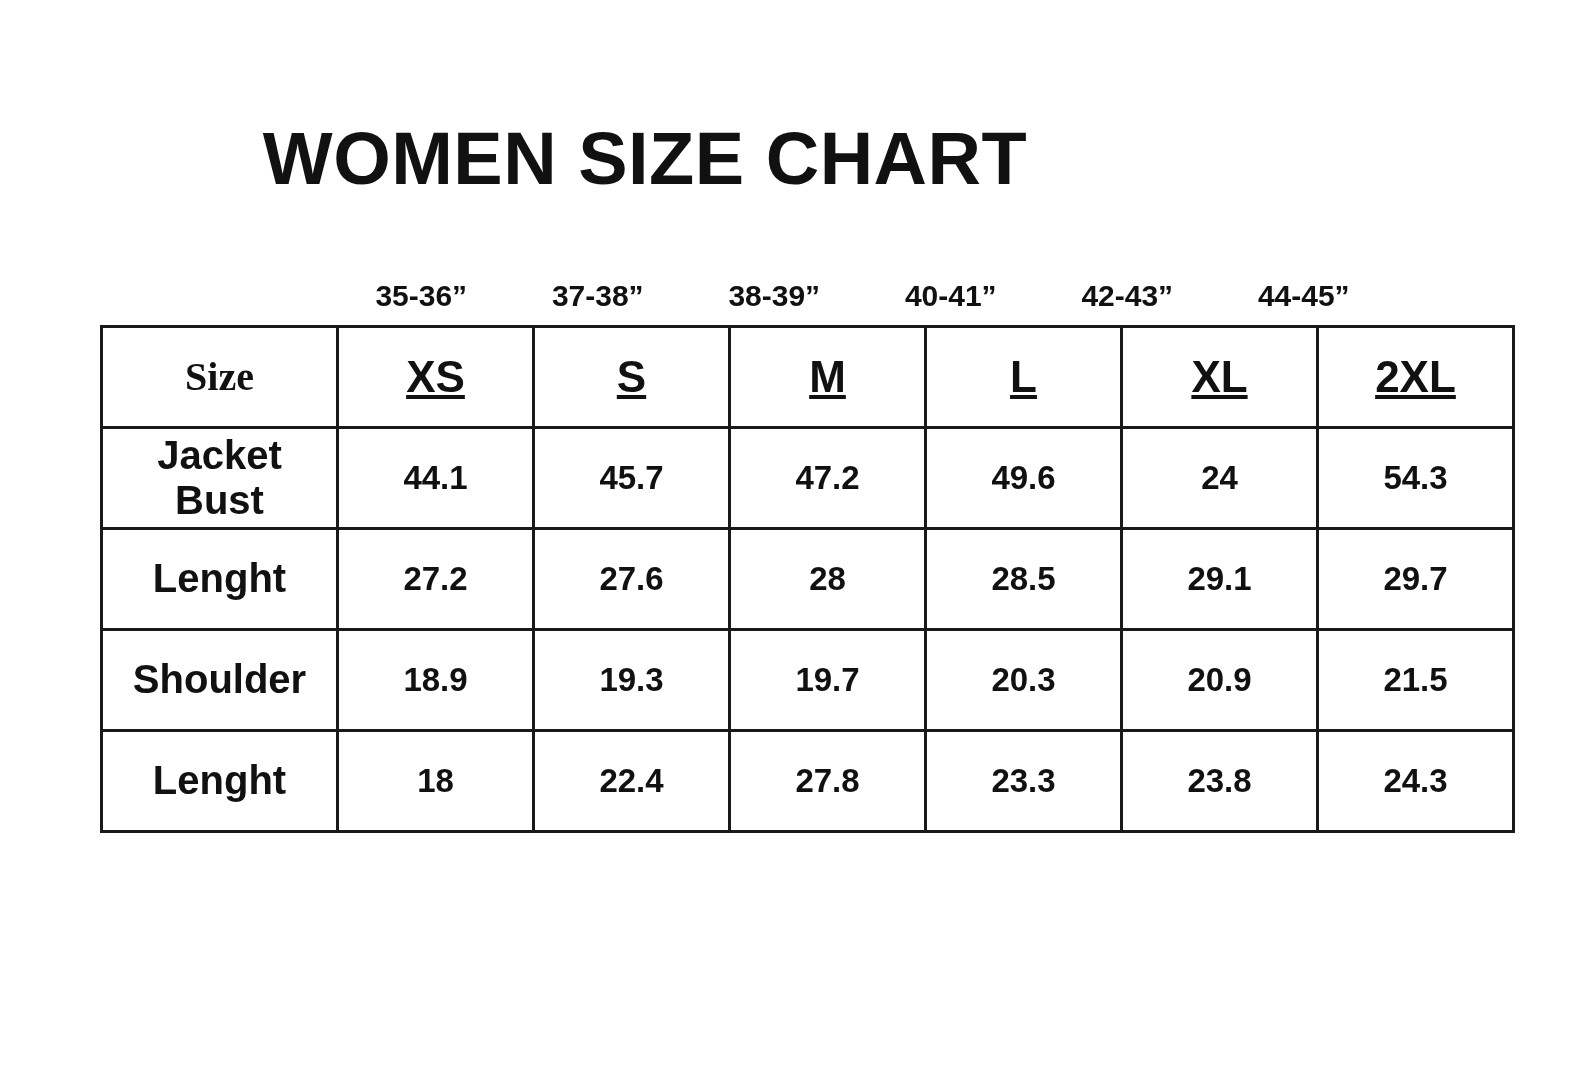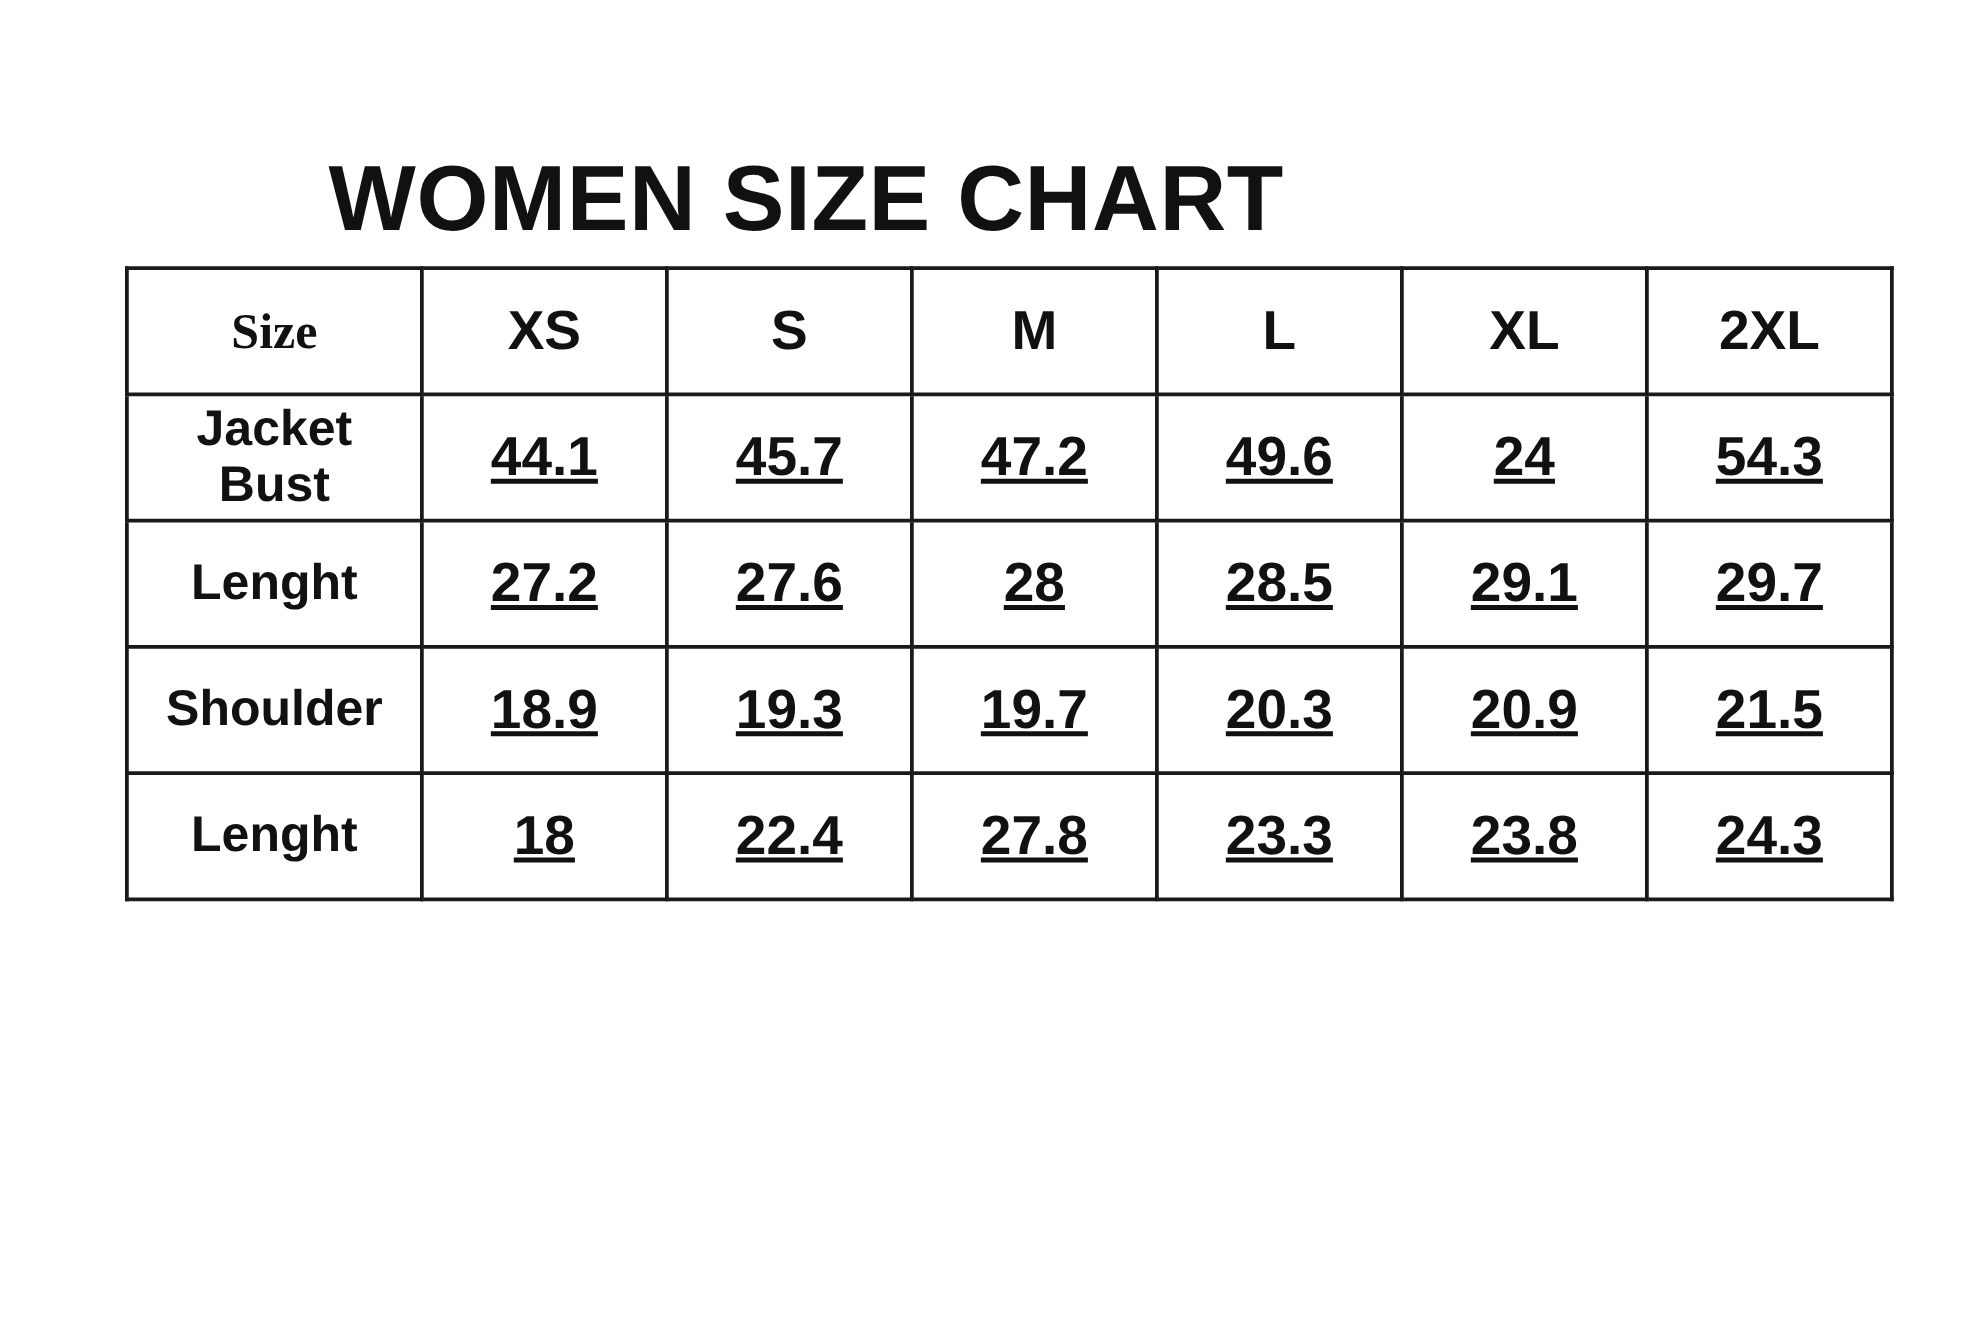--- a/index.html
+++ b/index.html
@@ -73,42 +73,51 @@
   }
   .col-val {
     width: 193px;
   }
   .hdr-label {
     font-size: 40px;
     font-family: Liberation Serif, serif;
   }
   .hdr-size {
     font-size: 44px;
+    text-decoration: underline;
   }
   .row-label {
     font-size: 40px;
     line-height: 1.12;
     padding: 0 6px;
   }
   .cell-val {
-    font-size: 44px;
-    text-decoration: underline;
+    font-size: 33px;
   }
 </style>
 </head>
 <body>
 
 <div class="page">
 
   <div class="title-block">
     <div class="title-line">WOMEN SIZE CHART</div>
   </div>
 
   <div class="chart-wrap">
 
+    <div class="overhead-row">
+      <div class="overhead-spacer"></div>
+      <div class="overhead-cell">35-36”</div>
+      <div class="overhead-cell">37-38”</div>
+      <div class="overhead-cell">38-39”</div>
+      <div class="overhead-cell">40-41”</div>
+      <div class="overhead-cell">42-43”</div>
+      <div class="overhead-cell">44-45”</div>
+    </div>
 
     <table class="size-table">
       <tbody>
         <tr>
           <td class="col-label hdr-label">Size</td>
           <td class="col-val hdr-size">XS</td>
           <td class="col-val hdr-size">S</td>
           <td class="col-val hdr-size">M</td>
           <td class="col-val hdr-size">L</td>
           <td class="col-val hdr-size">XL</td>

